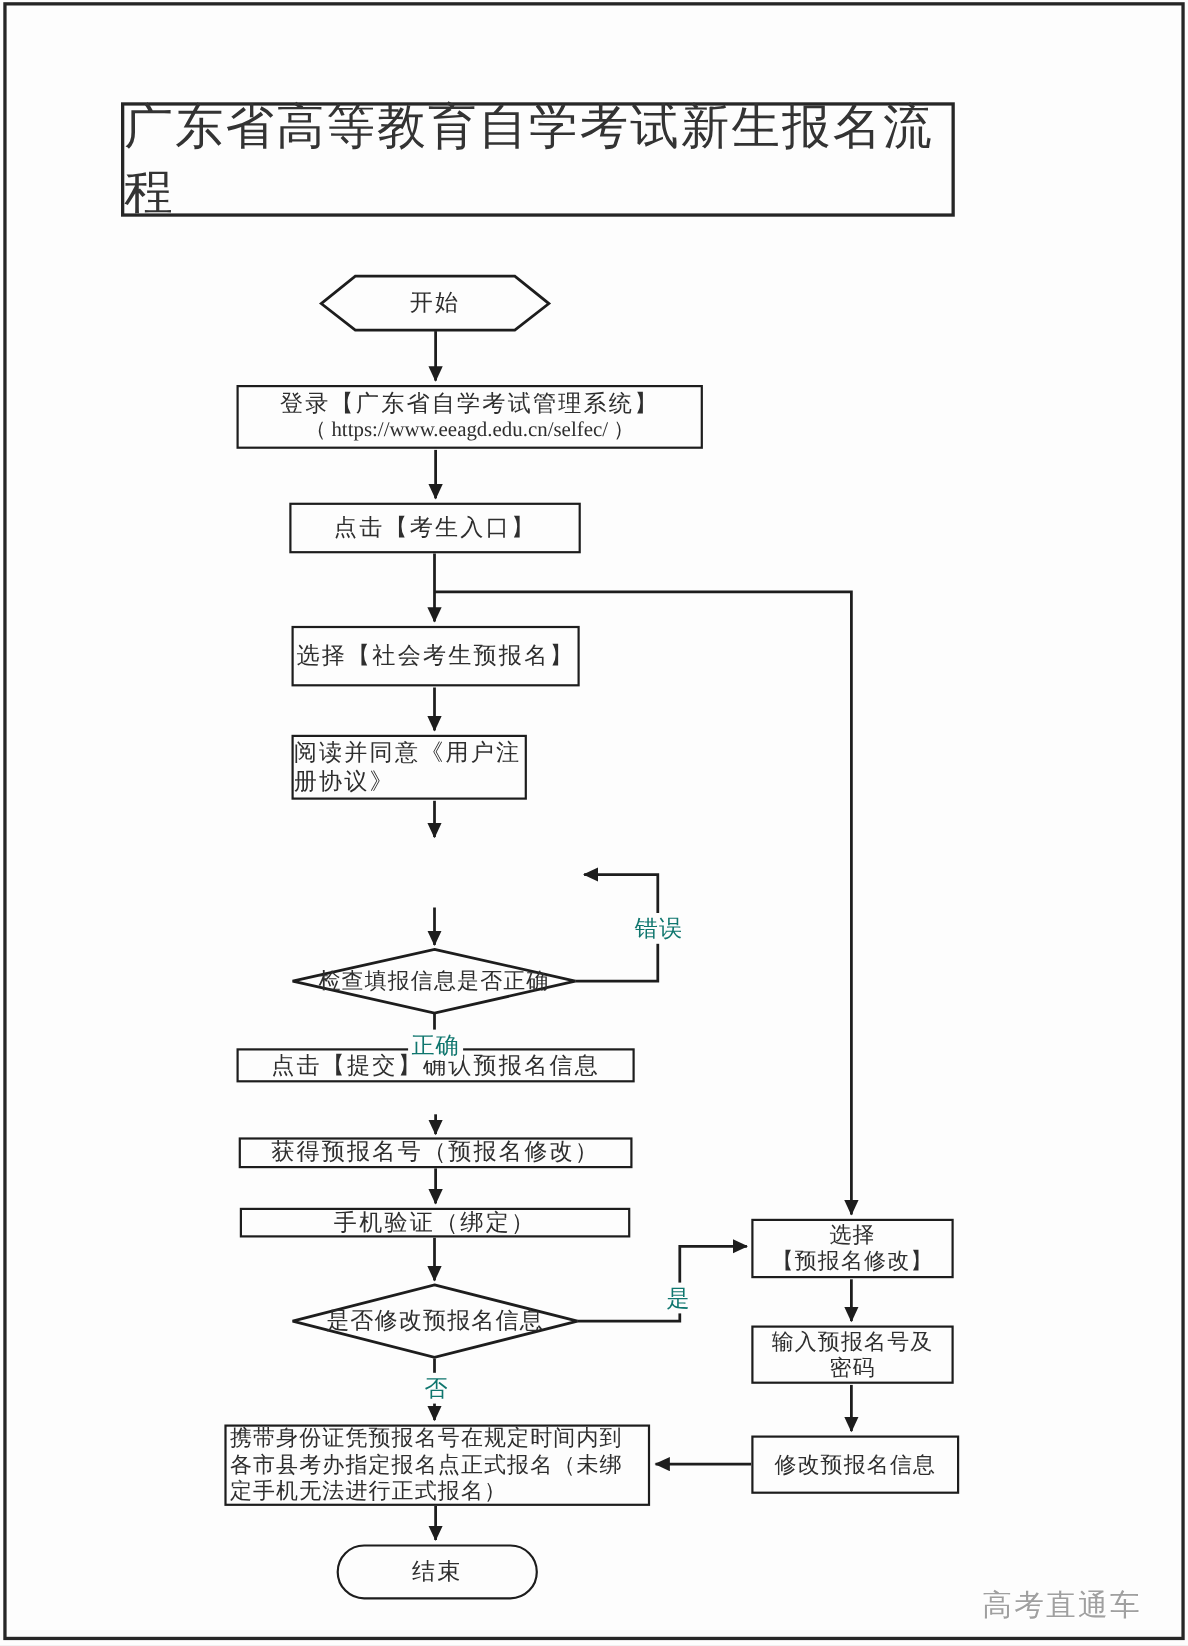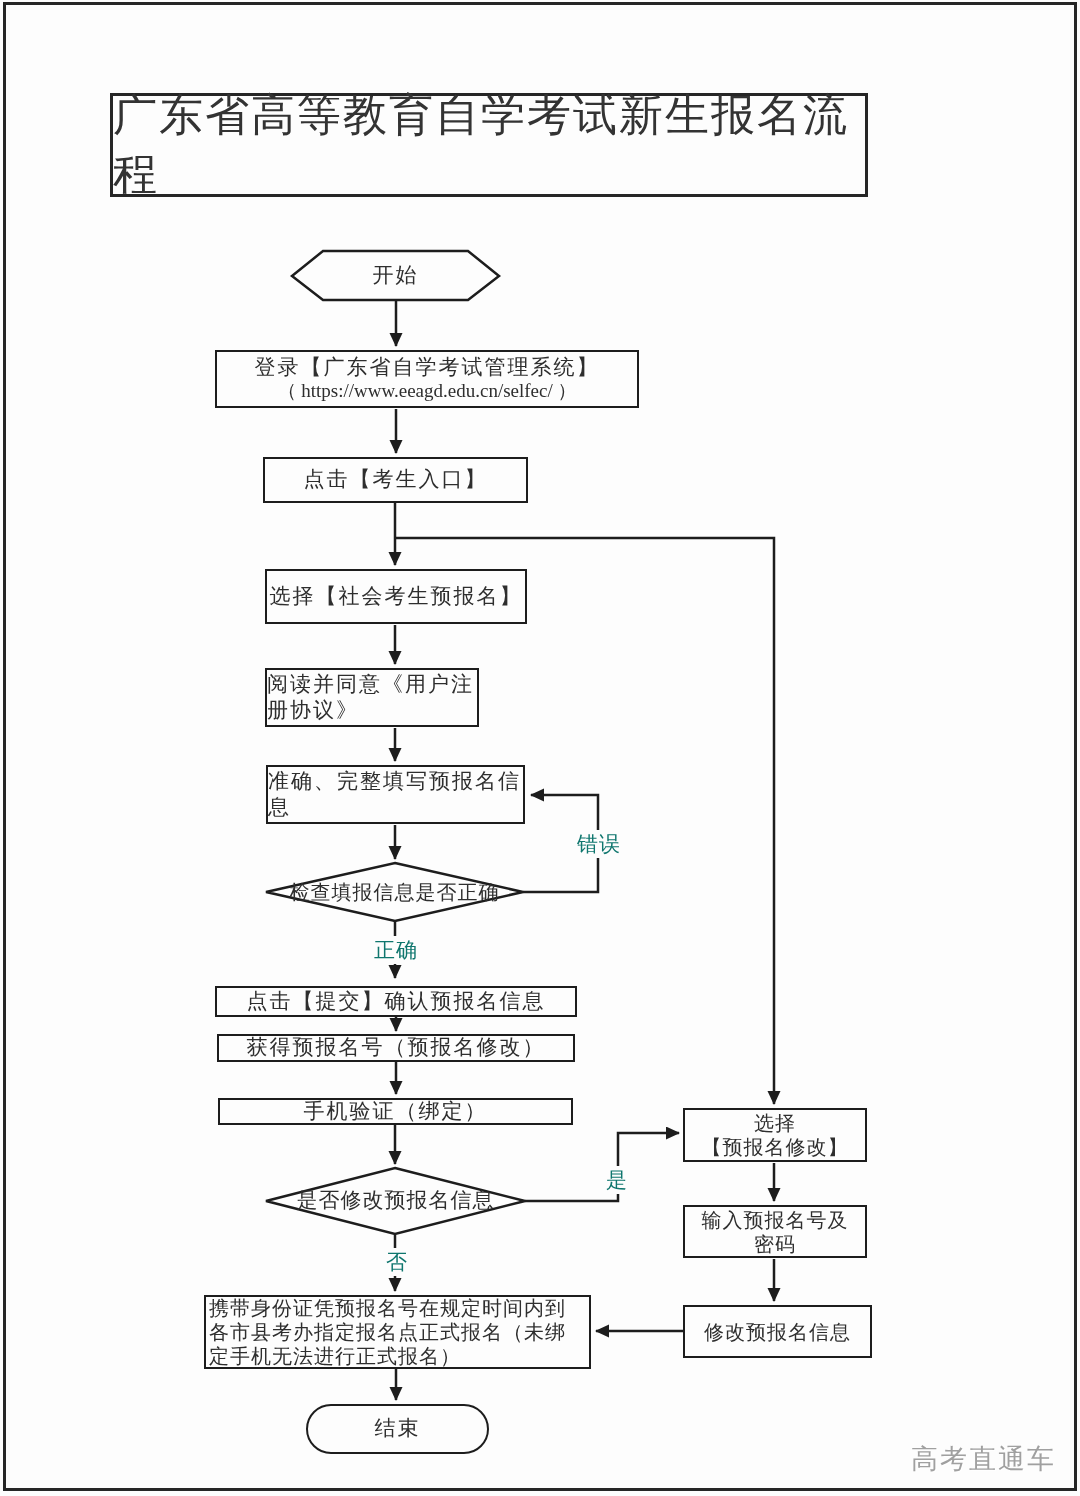--- a/index.html
+++ b/index.html
@@ -28,21 +28,21 @@
     font-size:44px;letter-spacing:2px;color:#333;
   }
   .url-line{font-size:19px;letter-spacing:0;font-family:"Liberation Serif","DejaVu Serif",serif;}
   .edge-label{
     position:absolute;transform:translate(-50%,-50%);
     background:#fdfdfd;padding:0 3px;font-size:21px;letter-spacing:1px;color:#0f766e;
   }
   .pill{border-radius:26px;}
   .bigbox{font-size:20px;line-height:24px;letter-spacing:1px;padding:1px 3px;}
   .watermark{
-    position:absolute;right:24px;top:1441px;font-size:27px;letter-spacing:2px;
+    position:absolute;right:42px;top:1441px;font-size:27px;letter-spacing:2px;
     color:#a0a0a0;text-shadow:1px 1px 0 #ffffff;
   }
 </style>
 </head>
 <body>
 
 <div id="stage">
 
   <svg class="links" viewBox="0 0 1080 1496">
     <defs>
@@ -93,25 +93,24 @@
     <span>登录【广东省自学考试管理系统】</span>
     <span class="url-line">（ https://www.eeagd.edu.cn/selfec/ ）</span>
   </div>
 
   <div class="node" style="left:263px;top:457px;width:265px;height:46px;">点击【考生入口】</div>
 
   <div class="node" style="left:265px;top:569px;width:262px;height:55px;">选择【社会考生预报名】</div>
 
   <div class="node" style="left:265px;top:668px;width:214px;height:59px;">阅读并同意《用户注册协议》</div>
 
-  <div class="node" style="left:266px;top:765px;width:259px;height:59px;">准确、完整填写预报名信息</div>
 
   <div class="node noborder" style="left:266px;top:863px;width:257px;height:58px;font-size:20px;letter-spacing:1px;">检查填报信息是否正确</div>
 
-  <div class="node thin" style="left:215px;top:986px;width:362px;height:31px;">点击【提交】确认预报名信息</div>
+  <div class="node thin" style="left:215px;top:953px;width:362px;height:31px;">点击【提交】确认预报名信息</div>
 
   <div class="node thin" style="left:217px;top:1034px;width:358px;height:28px;">获得预报名号（预报名修改）</div>
 
   <div class="node thin" style="left:218px;top:1098px;width:355px;height:27px;">手机验证（绑定）</div>
 
   <div class="node noborder" style="left:266px;top:1168px;width:259px;height:66px;font-size:21px;letter-spacing:1px;">是否修改预报名信息</div>
 
   <div class="node" style="left:683px;top:1108px;width:184px;height:54px;font-size:20px;letter-spacing:1px;">
     <span>选择</span>
     <span>【预报名修改】</span>

